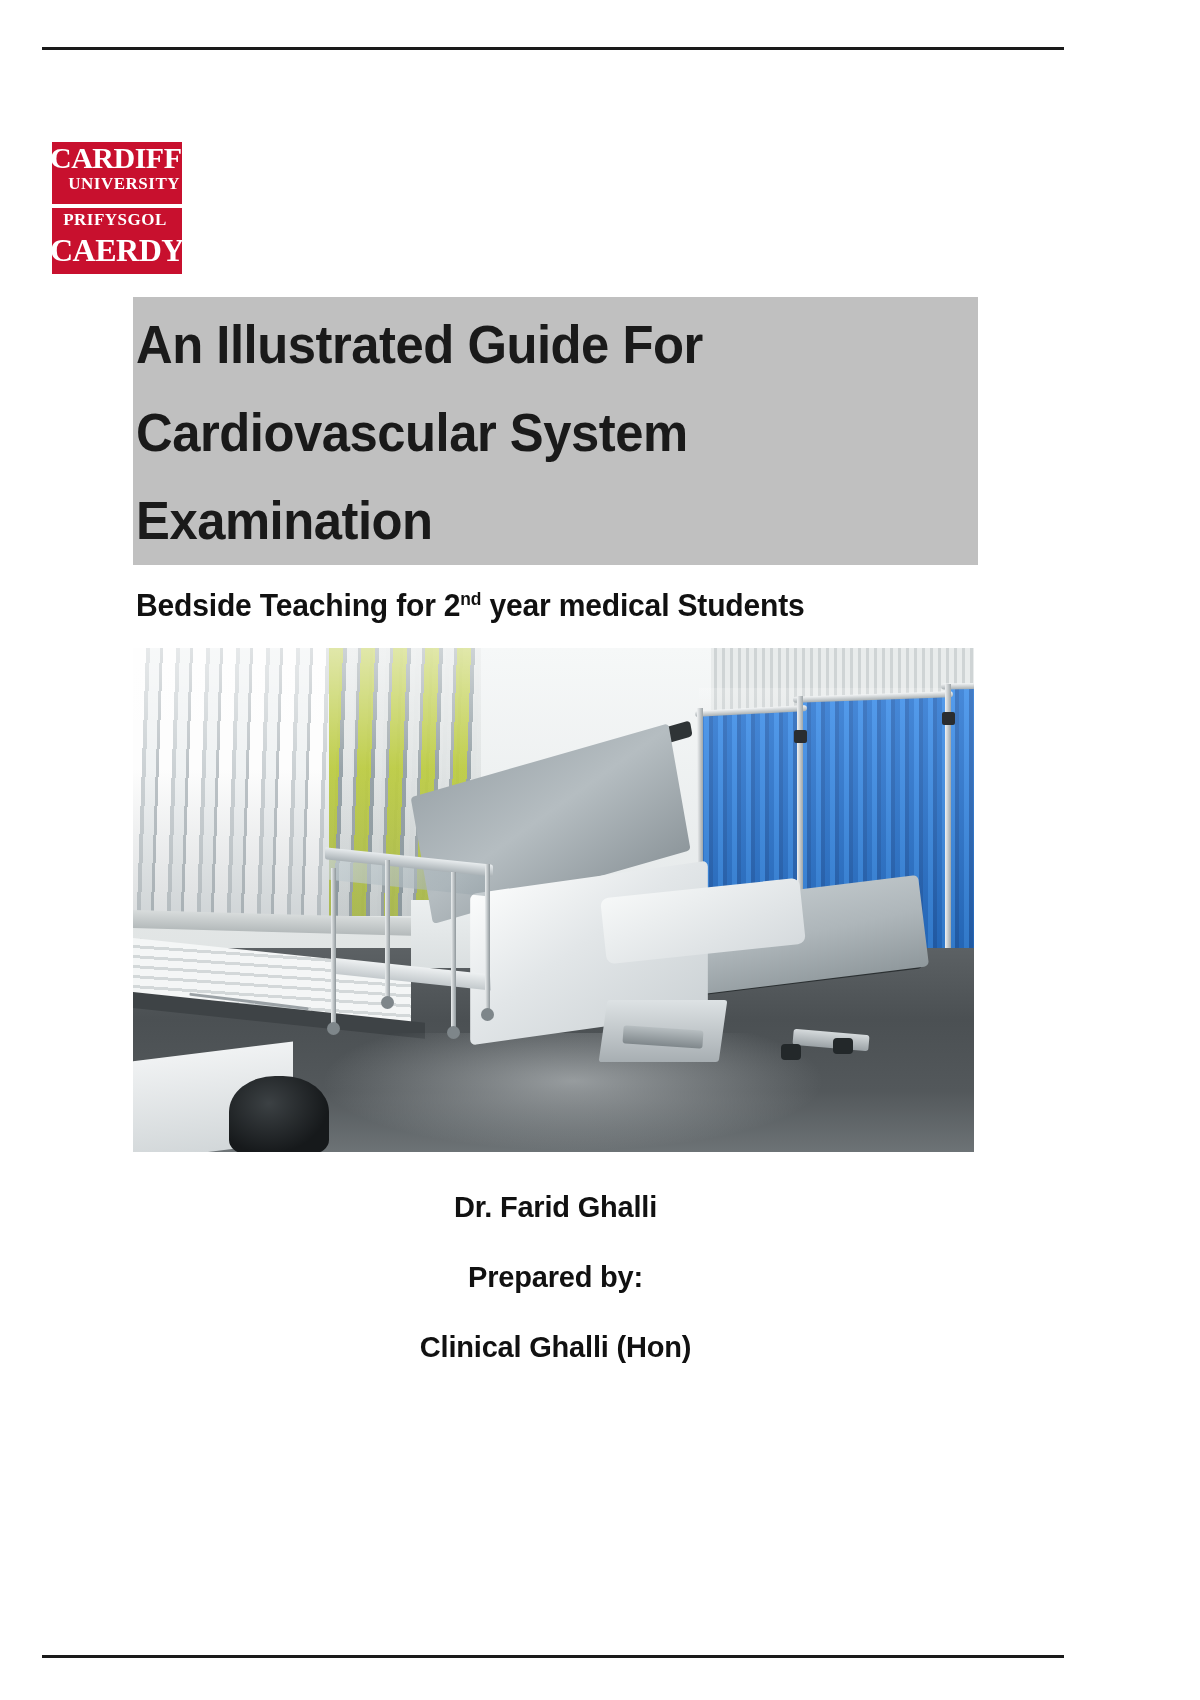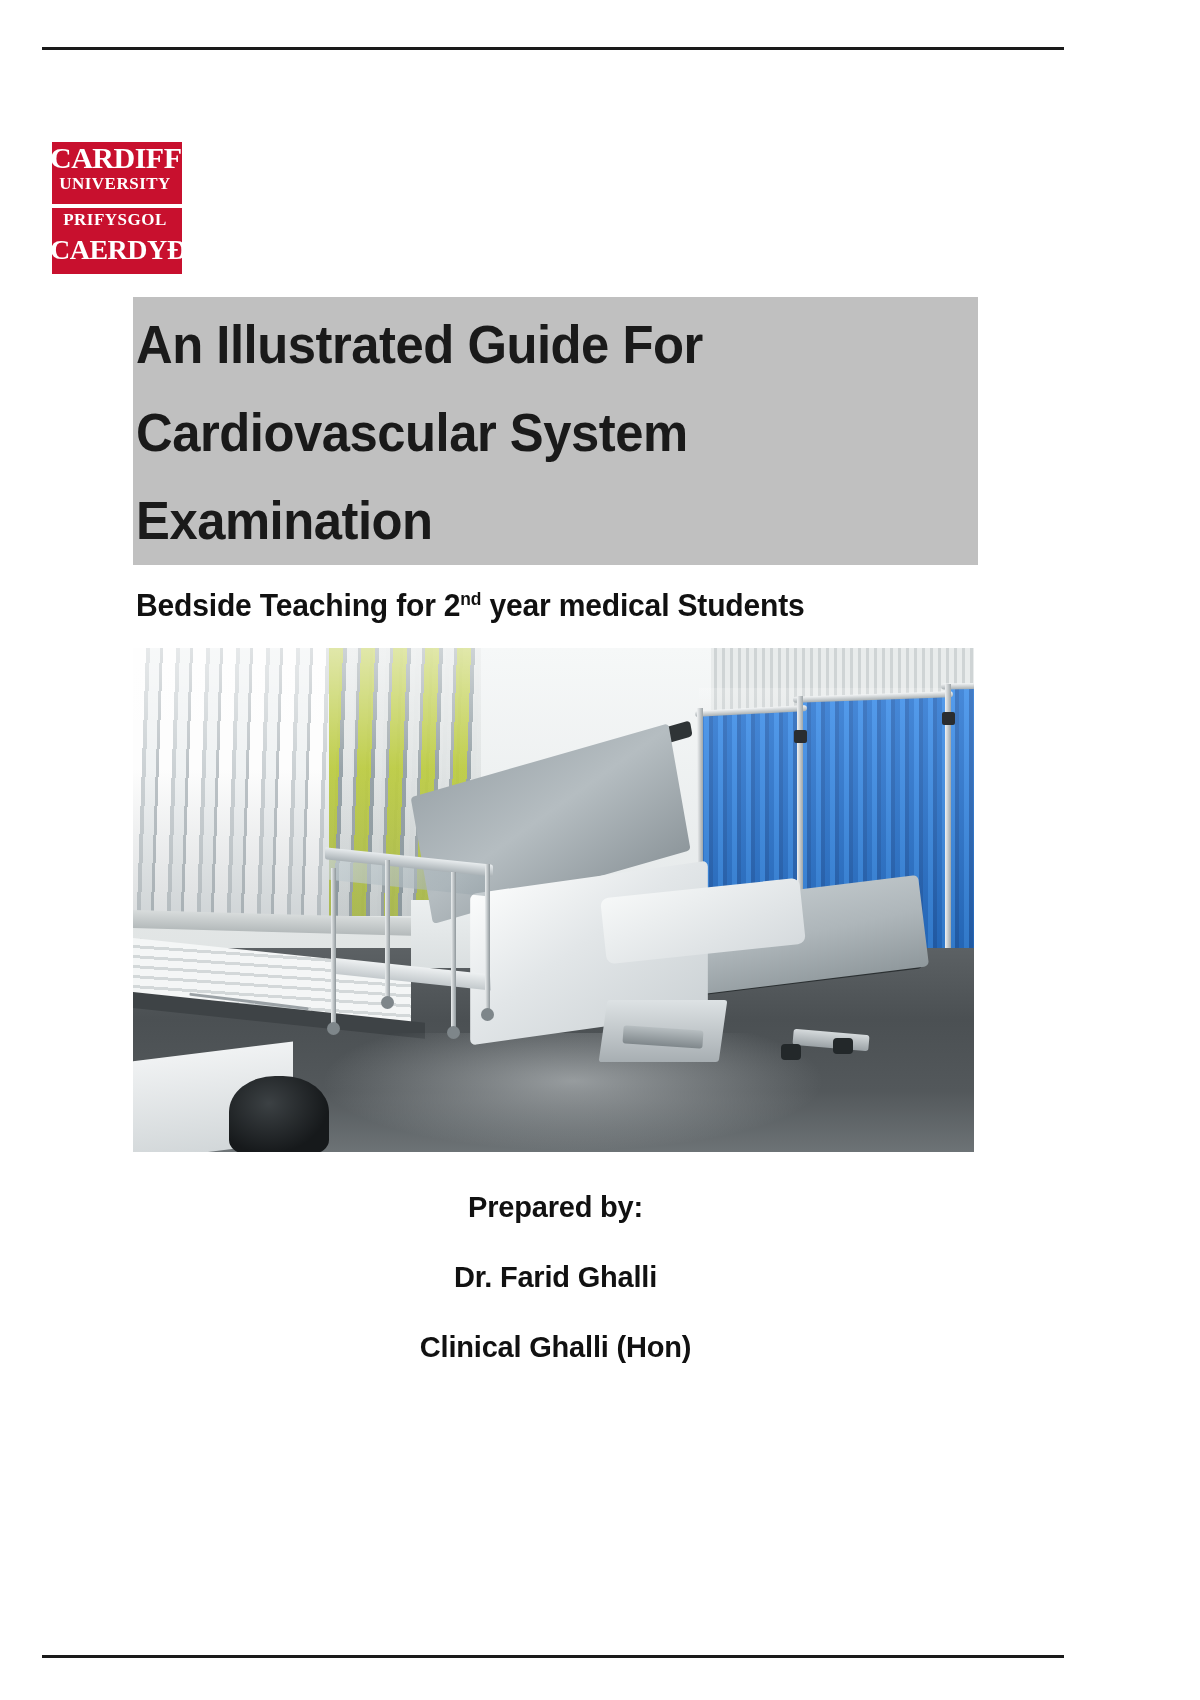--- a/index.html
+++ b/index.html
@@ -70,23 +70,23 @@
     left: 0;
     width: 130px;
     text-align: center;
     color: #ffffff;
     font-family: "Liberation Serif", serif;
     font-weight: 700;
     letter-spacing: -0.5px;
     white-space: nowrap;
   }
   .lw-cardiff { top: 15px; font-size: 30px; line-height: 30px; }
-  .lw-university { top: 47px; font-size: 17px; line-height: 17px; letter-spacing: 0.5px; }
+  .lw-university { top: 47px; font-size: 17px; line-height: 17px; letter-spacing: 0.5px; text-align: right; }
   .lw-prifysgol { top: 83px; font-size: 17px; line-height: 17px; letter-spacing: 0.5px; }
-  .lw-caerdydd { top: 106px; font-size: 28px; line-height: 32px; letter-spacing: -0.5px; }
+  .lw-caerdydd { top: 106px; font-size: 32px; line-height: 32px; letter-spacing: -0.5px; }
 
   
   .title-highlight {
     position: absolute;
     left: 133px;
     top: 297px;
     width: 845px;
     height: 268px;
     background: #c0c0c0;
   }
@@ -458,20 +458,20 @@
     <div class="ph caster cs1"></div>
     <div class="ph caster cs2"></div>
     <div class="ph caster cs3"></div>
     <div class="ph caster cs4"></div>
 
     <div class="ph desk"></div>
     <div class="ph chair-blk"></div>
   </div>
 
   <div class="byline">
+    <div class="byline-line">Dr. Farid Ghalli</div>
     <div class="byline-line">Prepared by:</div>
-    <div class="byline-line">Dr. Farid Ghalli</div>
     <div class="byline-line">Clinical Ghalli (Hon)</div>
   </div>
 
   <div class="rule-bottom"></div>
 
 </div>
 
 </body></html>

